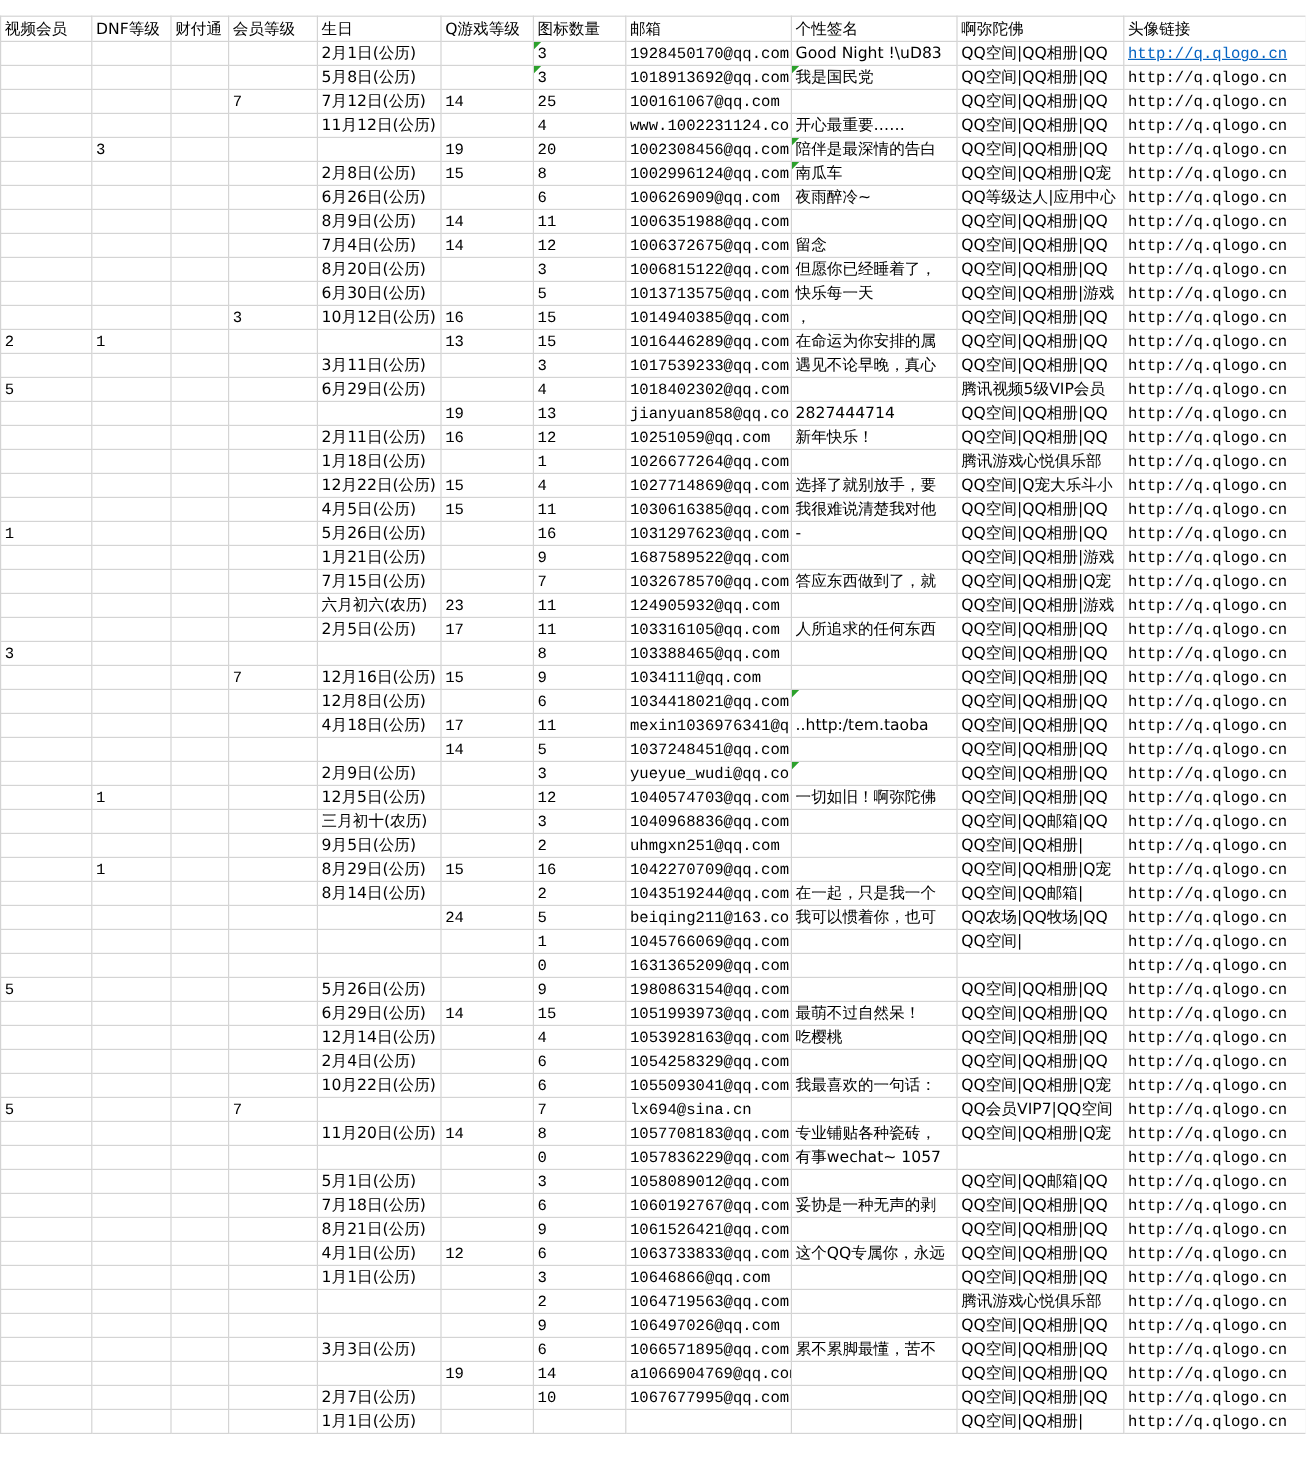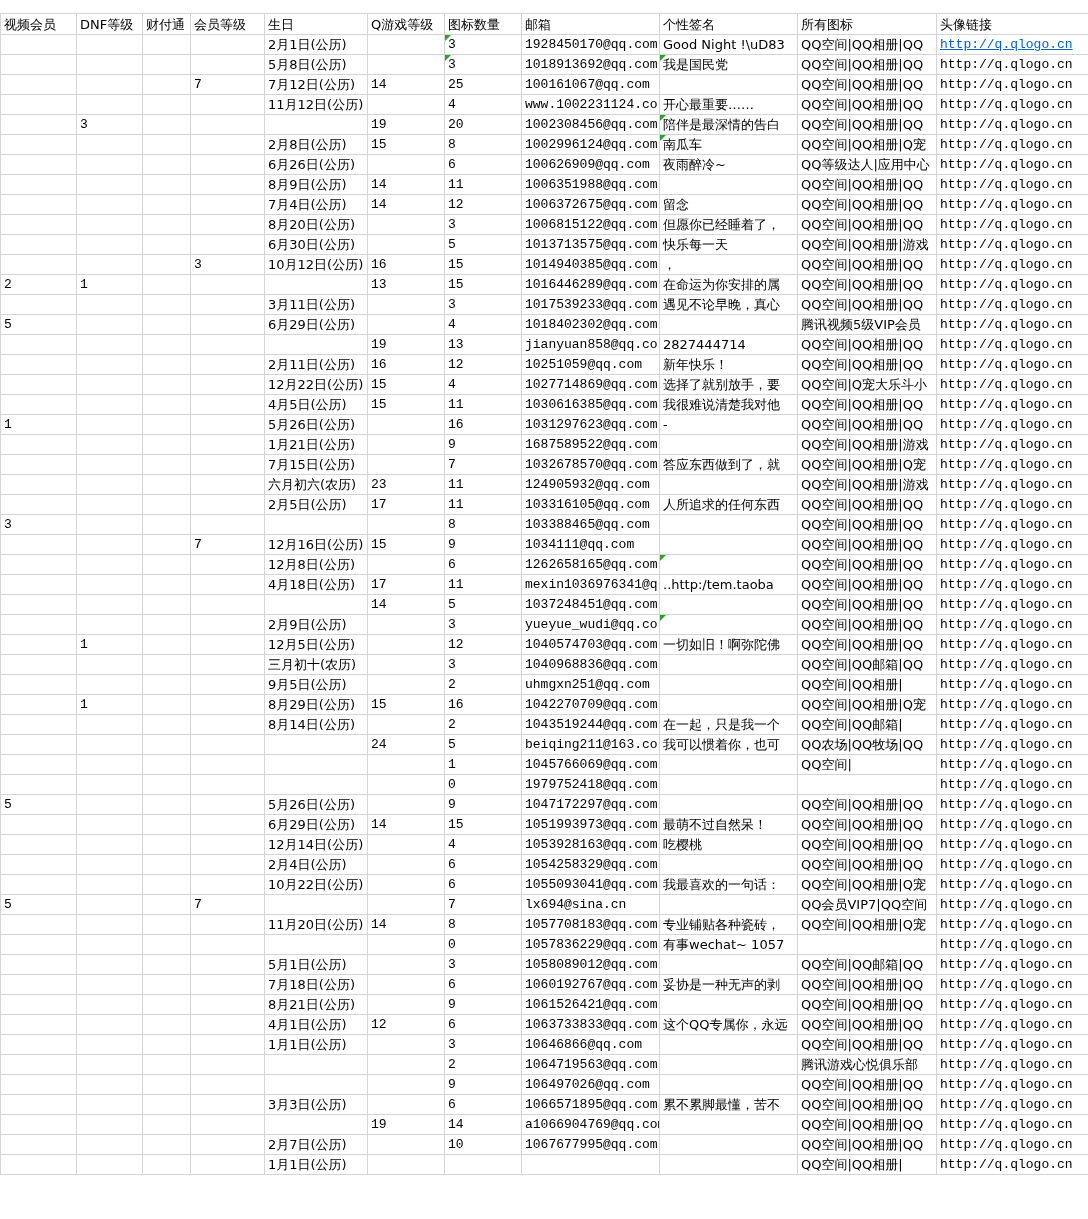--- a/index.html
+++ b/index.html
@@ -77,21 +77,21 @@
       <tr class="hdr">
           <th class="c-cjk">视频会员</th>
           <th class="c-cjk">DNF等级</th>
           <th class="c-cjk">财付通</th>
           <th class="c-cjk">会员等级</th>
           <th class="c-cjk">生日</th>
           <th class="c-cjk">Q游戏等级</th>
           <th class="c-cjk">图标数量</th>
           <th class="c-cjk">邮箱</th>
           <th class="c-cjk">个性签名</th>
-          <th class="c-cjk">所有图标</th>
+          <th class="c-cjk">啊弥陀佛</th>
           <th class="c-cjk">头像链接</th>
         </tr>
     </thead>
     <tbody>
         <tr>
           <td class="c-num"></td>
           <td class="c-num"></td>
           <td class="c-num"></td>
           <td class="c-num"></td>
           <td class="c-cjk">2月1日(公历)</td>
@@ -308,20 +308,33 @@
           <td class="c-ascii">10251059@qq.com</td>
           <td class="c-cjk">新年快乐！</td>
           <td class="c-cjk">QQ空间|QQ相册|QQ</td>
           <td class="c-ascii">http://q.qlogo.cn</td>
         </tr>
         <tr>
           <td class="c-num"></td>
           <td class="c-num"></td>
           <td class="c-num"></td>
           <td class="c-num"></td>
+          <td class="c-cjk">1月18日(公历)</td>
+          <td class="c-num"></td>
+          <td class="c-num">1</td>
+          <td class="c-ascii">1026677264@qq.com</td>
+          <td class="c-cjk"></td>
+          <td class="c-cjk">腾讯游戏心悦俱乐部</td>
+          <td class="c-ascii">http://q.qlogo.cn</td>
+        </tr>
+        <tr>
+          <td class="c-num"></td>
+          <td class="c-num"></td>
+          <td class="c-num"></td>
+          <td class="c-num"></td>
           <td class="c-cjk">12月22日(公历)</td>
           <td class="c-num">15</td>
           <td class="c-num">4</td>
           <td class="c-ascii">1027714869@qq.com</td>
           <td class="c-cjk">选择了就别放手，要</td>
           <td class="c-cjk">QQ空间|Q宠大乐斗小</td>
           <td class="c-ascii">http://q.qlogo.cn</td>
         </tr>
         <tr>
           <td class="c-num"></td>
@@ -428,21 +441,21 @@
           <td class="c-ascii">http://q.qlogo.cn</td>
         </tr>
         <tr>
           <td class="c-num"></td>
           <td class="c-num"></td>
           <td class="c-num"></td>
           <td class="c-num"></td>
           <td class="c-cjk">12月8日(公历)</td>
           <td class="c-num"></td>
           <td class="c-num">6</td>
-          <td class="c-ascii">1262658165@qq.com</td>
+          <td class="c-ascii">1034418021@qq.com</td>
           <td class="c-cjk err"></td>
           <td class="c-cjk">QQ空间|QQ相册|QQ</td>
           <td class="c-ascii">http://q.qlogo.cn</td>
         </tr>
         <tr>
           <td class="c-num"></td>
           <td class="c-num"></td>
           <td class="c-num"></td>
           <td class="c-num"></td>
           <td class="c-cjk">4月18日(公历)</td>
@@ -571,34 +584,34 @@
           <td class="c-ascii">http://q.qlogo.cn</td>
         </tr>
         <tr>
           <td class="c-num"></td>
           <td class="c-num"></td>
           <td class="c-num"></td>
           <td class="c-num"></td>
           <td class="c-cjk"></td>
           <td class="c-num"></td>
           <td class="c-num">0</td>
-          <td class="c-ascii">1979752418@qq.com</td>
+          <td class="c-ascii">1631365209@qq.com</td>
           <td class="c-cjk"></td>
           <td class="c-cjk"></td>
           <td class="c-ascii">http://q.qlogo.cn</td>
         </tr>
         <tr>
           <td class="c-num">5</td>
           <td class="c-num"></td>
           <td class="c-num"></td>
           <td class="c-num"></td>
           <td class="c-cjk">5月26日(公历)</td>
           <td class="c-num"></td>
           <td class="c-num">9</td>
-          <td class="c-ascii">1047172297@qq.com</td>
+          <td class="c-ascii">1980863154@qq.com</td>
           <td class="c-cjk"></td>
           <td class="c-cjk">QQ空间|QQ相册|QQ</td>
           <td class="c-ascii">http://q.qlogo.cn</td>
         </tr>
         <tr>
           <td class="c-num"></td>
           <td class="c-num"></td>
           <td class="c-num"></td>
           <td class="c-num"></td>
           <td class="c-cjk">6月29日(公历)</td>

